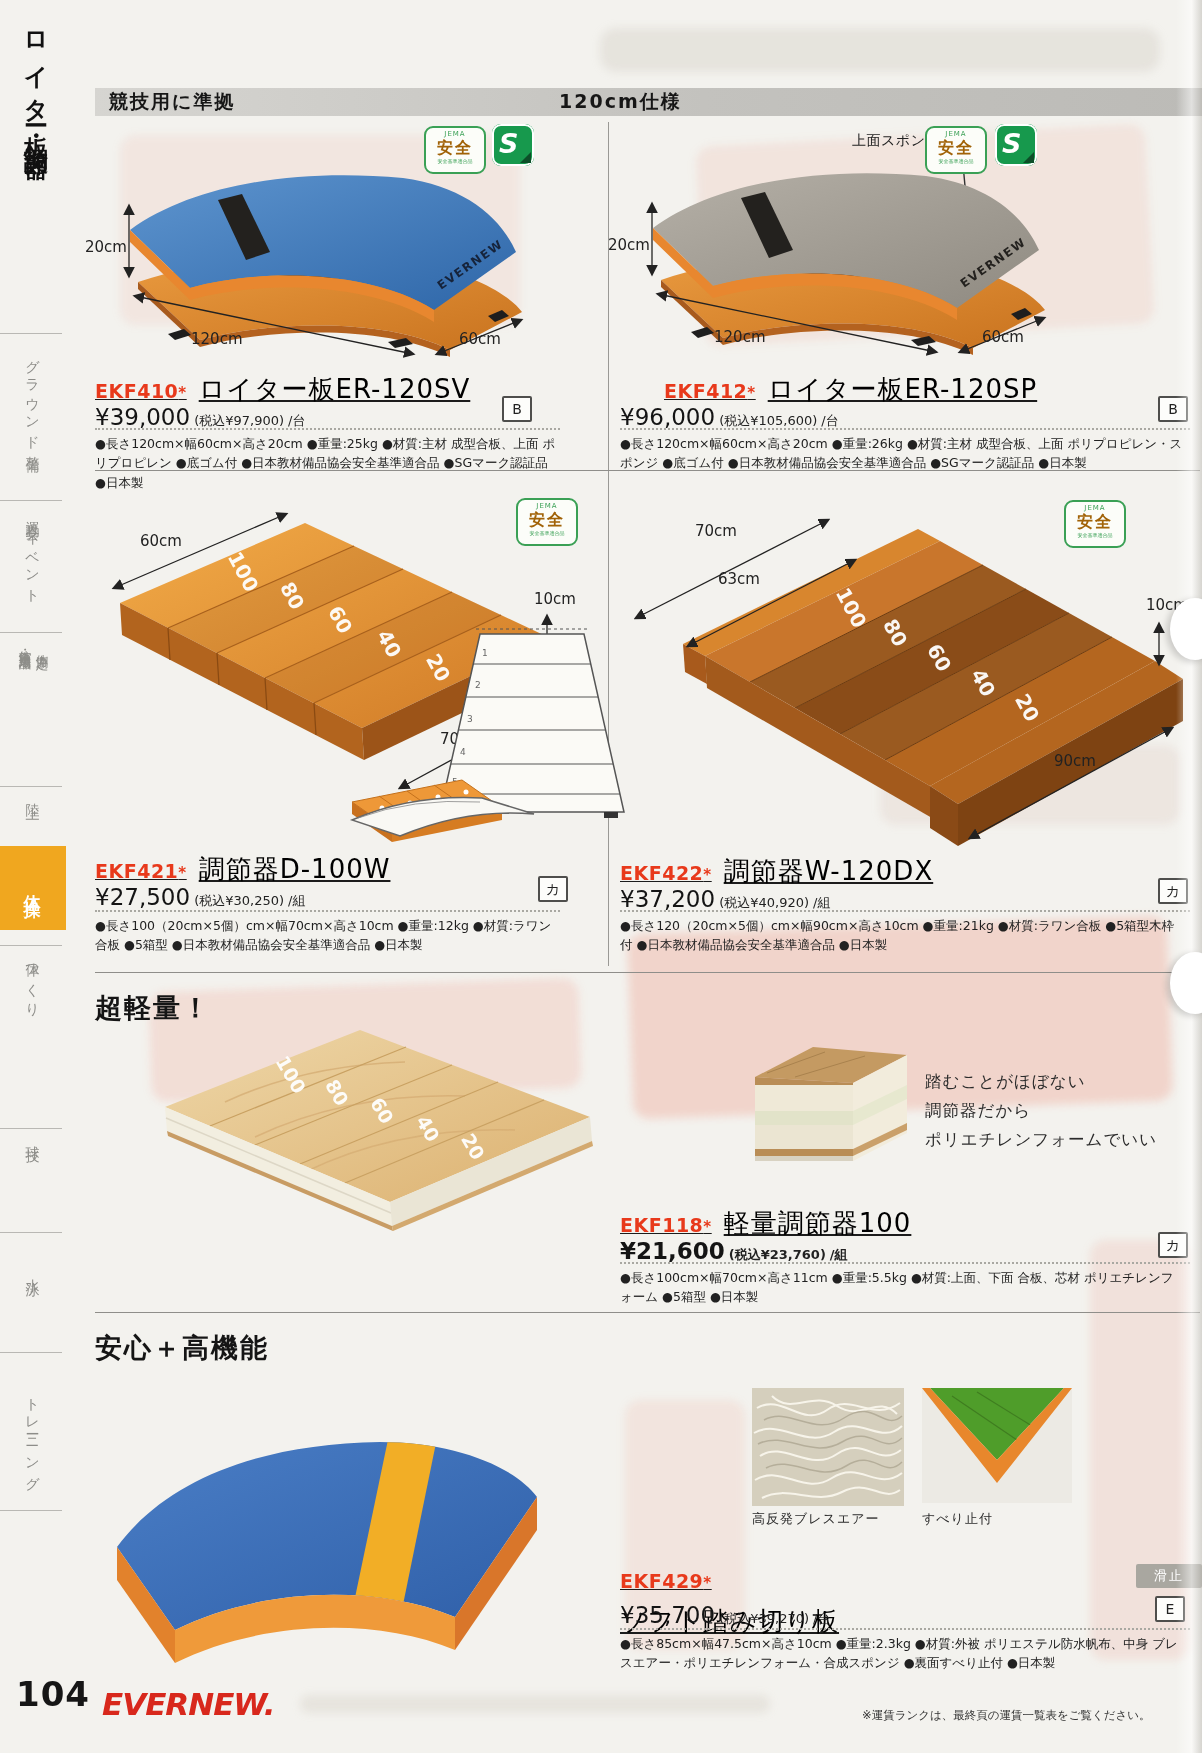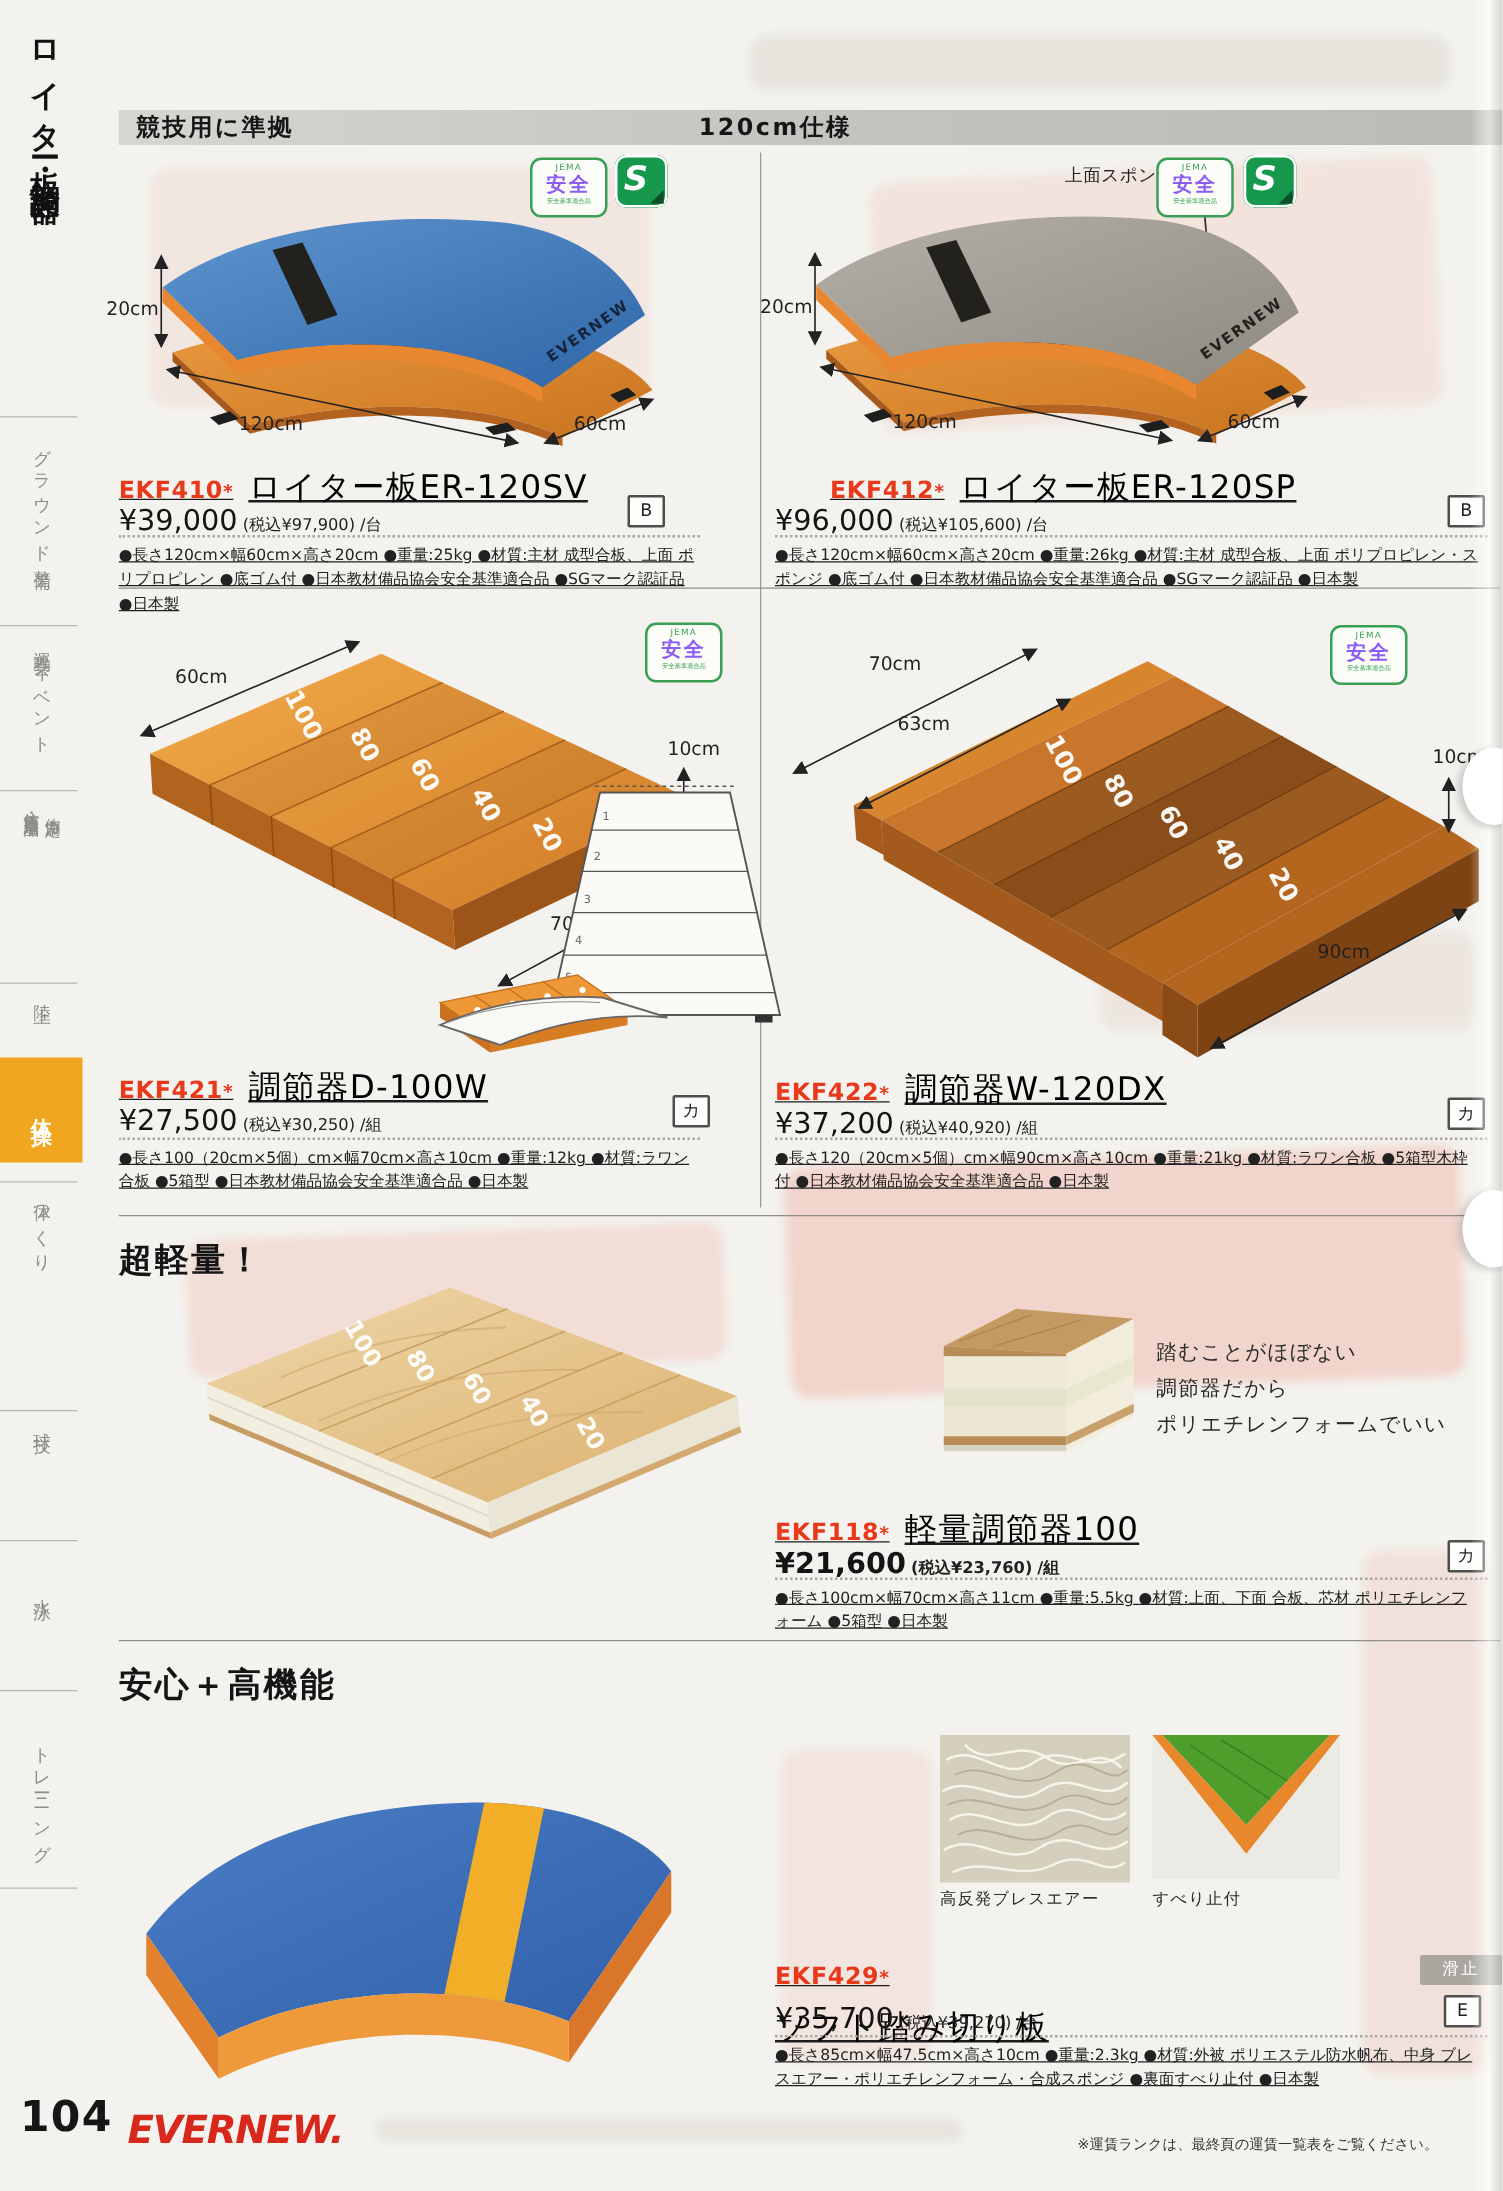--- a/index.html
+++ b/index.html
@@ -26,34 +26,34 @@
   .sep{position:absolute;height:1px;background:#8f8e8a;}
   
   .trow{position:absolute;display:flex;align-items:baseline;gap:12px;white-space:nowrap;text-decoration:underline;}
   .code{color:#e8391b;font-weight:bold;font-size:19px;letter-spacing:0.5px;}
   .star{color:#e8391b;font-size:15px;}
   .pname{font-size:26px;color:#000000;letter-spacing:1px;}
   .prow{position:absolute;display:flex;align-items:baseline;gap:4px;white-space:nowrap;}
   .price{font-size:23px;color:#141414;}
   .tax,.unit{font-size:13px;color:#222;}
   .dotted{position:absolute;border-top:2px dotted #a9a8a2;}
-  .desc{position:absolute;font-size:12.5px;line-height:1.55;color:#212121;text-decoration:underline;}
+  .desc{position:absolute;font-size:12.5px;line-height:1.55;color:#212121;}
   .rank{position:absolute;width:26px;height:22px;border:2px solid #4e4e4c;background:#fdfdfb;
         text-align:center;font-size:14px;line-height:22px;color:#222;border-radius:2px;}
   .slip-badge{position:absolute;width:66px;height:24px;background:#a9a7a0;color:#fff;font-size:13px;
               text-align:center;line-height:24px;border-radius:2px;letter-spacing:2px;}
   .sect{position:absolute;font-size:27px;font-weight:bold;color:#151515;letter-spacing:2px;}
   .callout{position:absolute;font-size:16.5px;line-height:1.75;color:#2b2b2b;letter-spacing:1px;}
   .caption{position:absolute;font-size:13px;color:#2b2b2b;letter-spacing:1px;}
   .anno{position:absolute;font-size:14px;color:#222;letter-spacing:0.5px;}
   
   .jema{position:absolute;width:58px;height:44px;border:2px solid #3aa055;border-radius:9px;
         background:#fcfdf9;text-align:center;overflow:hidden;}
   .jema .jo{font-size:7px;color:#3aa055;letter-spacing:1px;line-height:9px;display:block;margin-top:2px;}
-  .jema .jm{font-size:16px;font-weight:bold;color:#8b5cf6;line-height:18px;display:block;letter-spacing:2px;}
+  .jema .jm{font-size:16px;font-weight:bold;color:#a16207;line-height:18px;display:block;letter-spacing:2px;}
   .jema .js{font-size:5px;color:#3aa055;display:block;white-space:nowrap;line-height:8px;}
   .sg{position:absolute;width:42px;height:42px;background:#17994d;border-radius:9px;
       box-shadow:inset 0 0 0 2px #fff,inset 0 0 0 4px #17994d;}
   .sg .sgl{position:absolute;left:7px;top:4px;color:#fff;font-size:27px;font-weight:bold;font-style:italic;}
   .sg .sgc{position:absolute;right:3px;bottom:3px;width:0;height:0;
            border-left:11px solid transparent;border-bottom:11px solid #0d4f28;}
   
   .ghost{position:absolute;border-radius:16px;filter:blur(4px);pointer-events:none;}
   .curl{position:absolute;background:#fff;border-radius:50%;box-shadow:-4px 2px 6px rgba(0,0,0,0.16);}
   .edge{position:absolute;right:0;top:0;width:26px;height:1753px;

